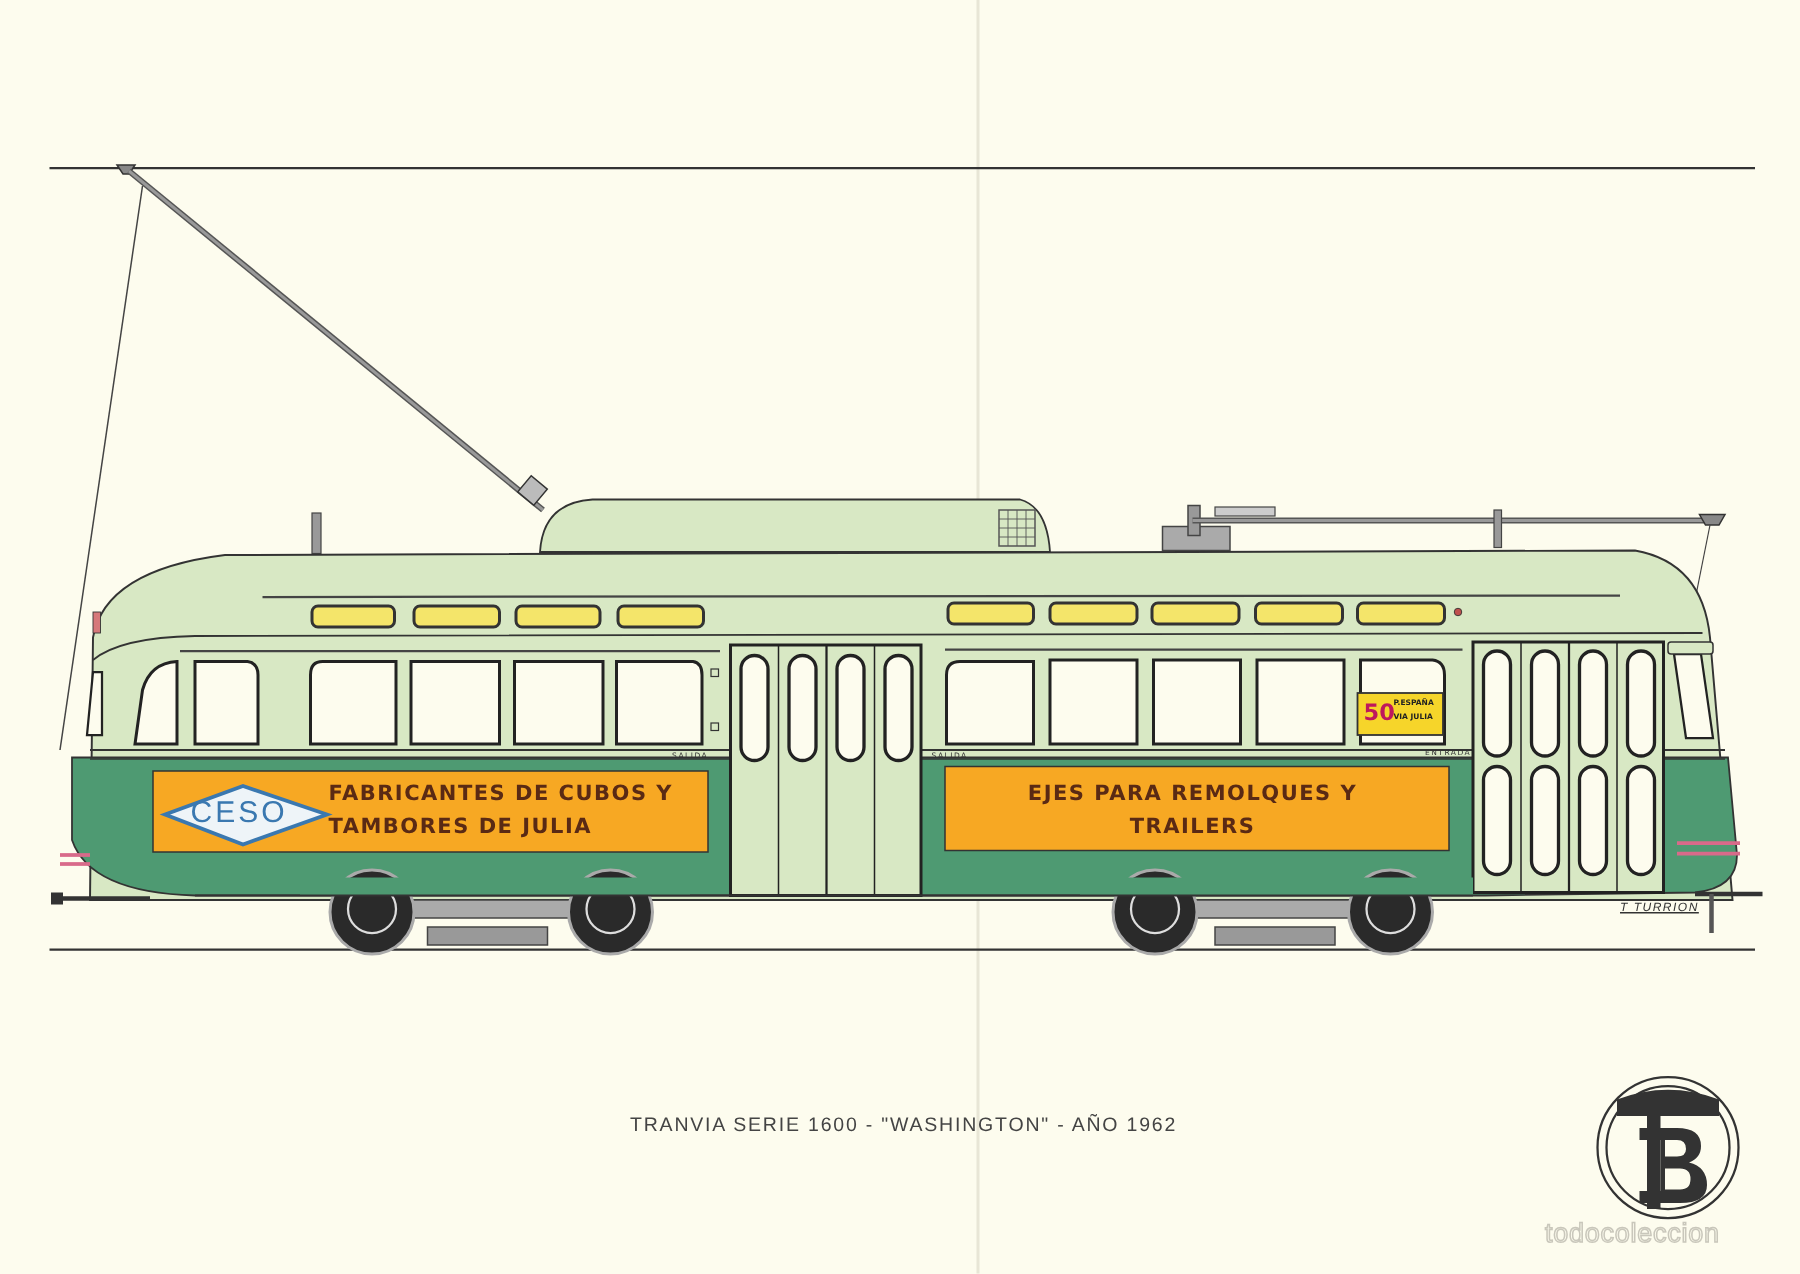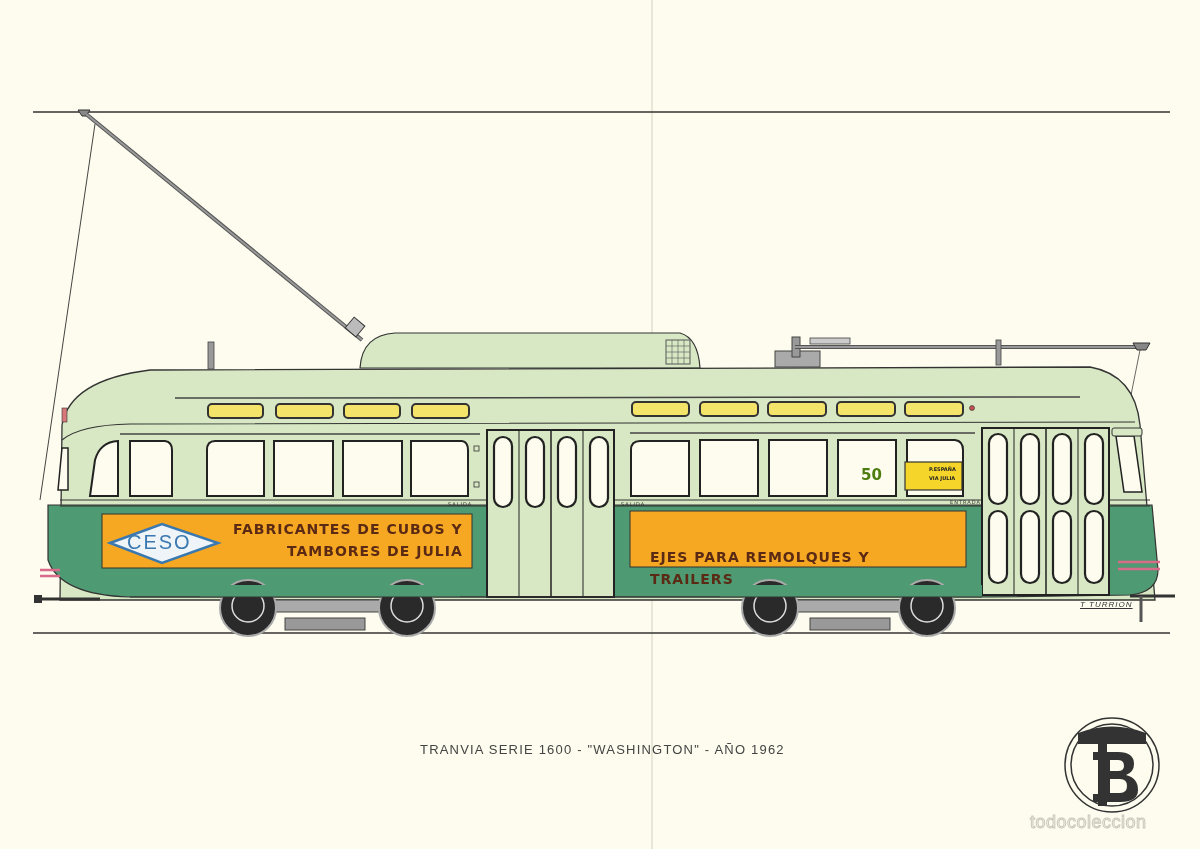--- a/index.html
+++ b/index.html
@@ -3,23 +3,23 @@
   <meta charset="utf-8">
   <style>
     html, body { margin:0; padding:0; }
     body { width:1200px; height:849px; background:#fdfcee; position:relative; overflow:hidden; font-family:"DejaVu Sans", sans-serif; }
     .fold { position:absolute; left:651px; top:0; width:2px; height:849px; background:#e8e6d6; }
     svg.tram { position:absolute; left:0; top:0; }
     .caption { position:absolute; left:420px; top:742px; font-size:13px; letter-spacing:1.2px; color:#444; font-family:"Liberation Sans", sans-serif; }
     .signature { position:absolute; left:1080px; top:600px; font-size:8px; font-style:italic; color:#333; letter-spacing:1px; font-family:Liberation Sans, sans-serif; text-decoration:underline; }
     .watermark { position:absolute; left:1030px; top:812px; font-size:18px; font-weight:normal; color:#fdfcee; -webkit-text-stroke:1px #c9c7bb; font-family:"Liberation Sans", sans-serif; letter-spacing:0.5px; }
     .ad { position:absolute; color:#5a2a14; font-weight:bold; font-family:"DejaVu Sans", sans-serif; font-size:14px; line-height:22px; letter-spacing:1px; }
-    .ad1 { left:233px; top:518px;text-align:right; }
-    .ad2 { left:650px; top:546px; width:290px; text-align:left; }
-    .route-num { position:absolute; left:861px; top:466px; font-size:15px; font-weight:bold; color:#4d7c0f; font-family:"DejaVu Sans", sans-serif; }
+    .ad1 { left:219px; top:518px; }
+    .ad2 { left:650px; top:518px; width:290px; text-align:center; }
+    .route-num { position:absolute; left:909px; top:466px; font-size:15px; font-weight:bold; color:#be185d; font-family:"DejaVu Sans", sans-serif; }
     .route-dest { position:absolute; left:929px; top:465px; font-size:5px; font-weight:bold; color:#222; line-height:9px; font-family:"DejaVu Sans", sans-serif; }
     .door-label { position:absolute; font-size:5px; color:#333; letter-spacing:1px; font-family:"DejaVu Sans", sans-serif; }
     .ceso-text { position:absolute; left:127px; top:531px; font-size:20px; color:#3a78b0; letter-spacing:2px; font-family:Liberation Sans, sans-serif; }
   </style>
 </head>
 <body>
 
 <div class="fold"></div>
 
 <svg class="tram" width="1200" height="849" viewBox="0 0 1200 849">

